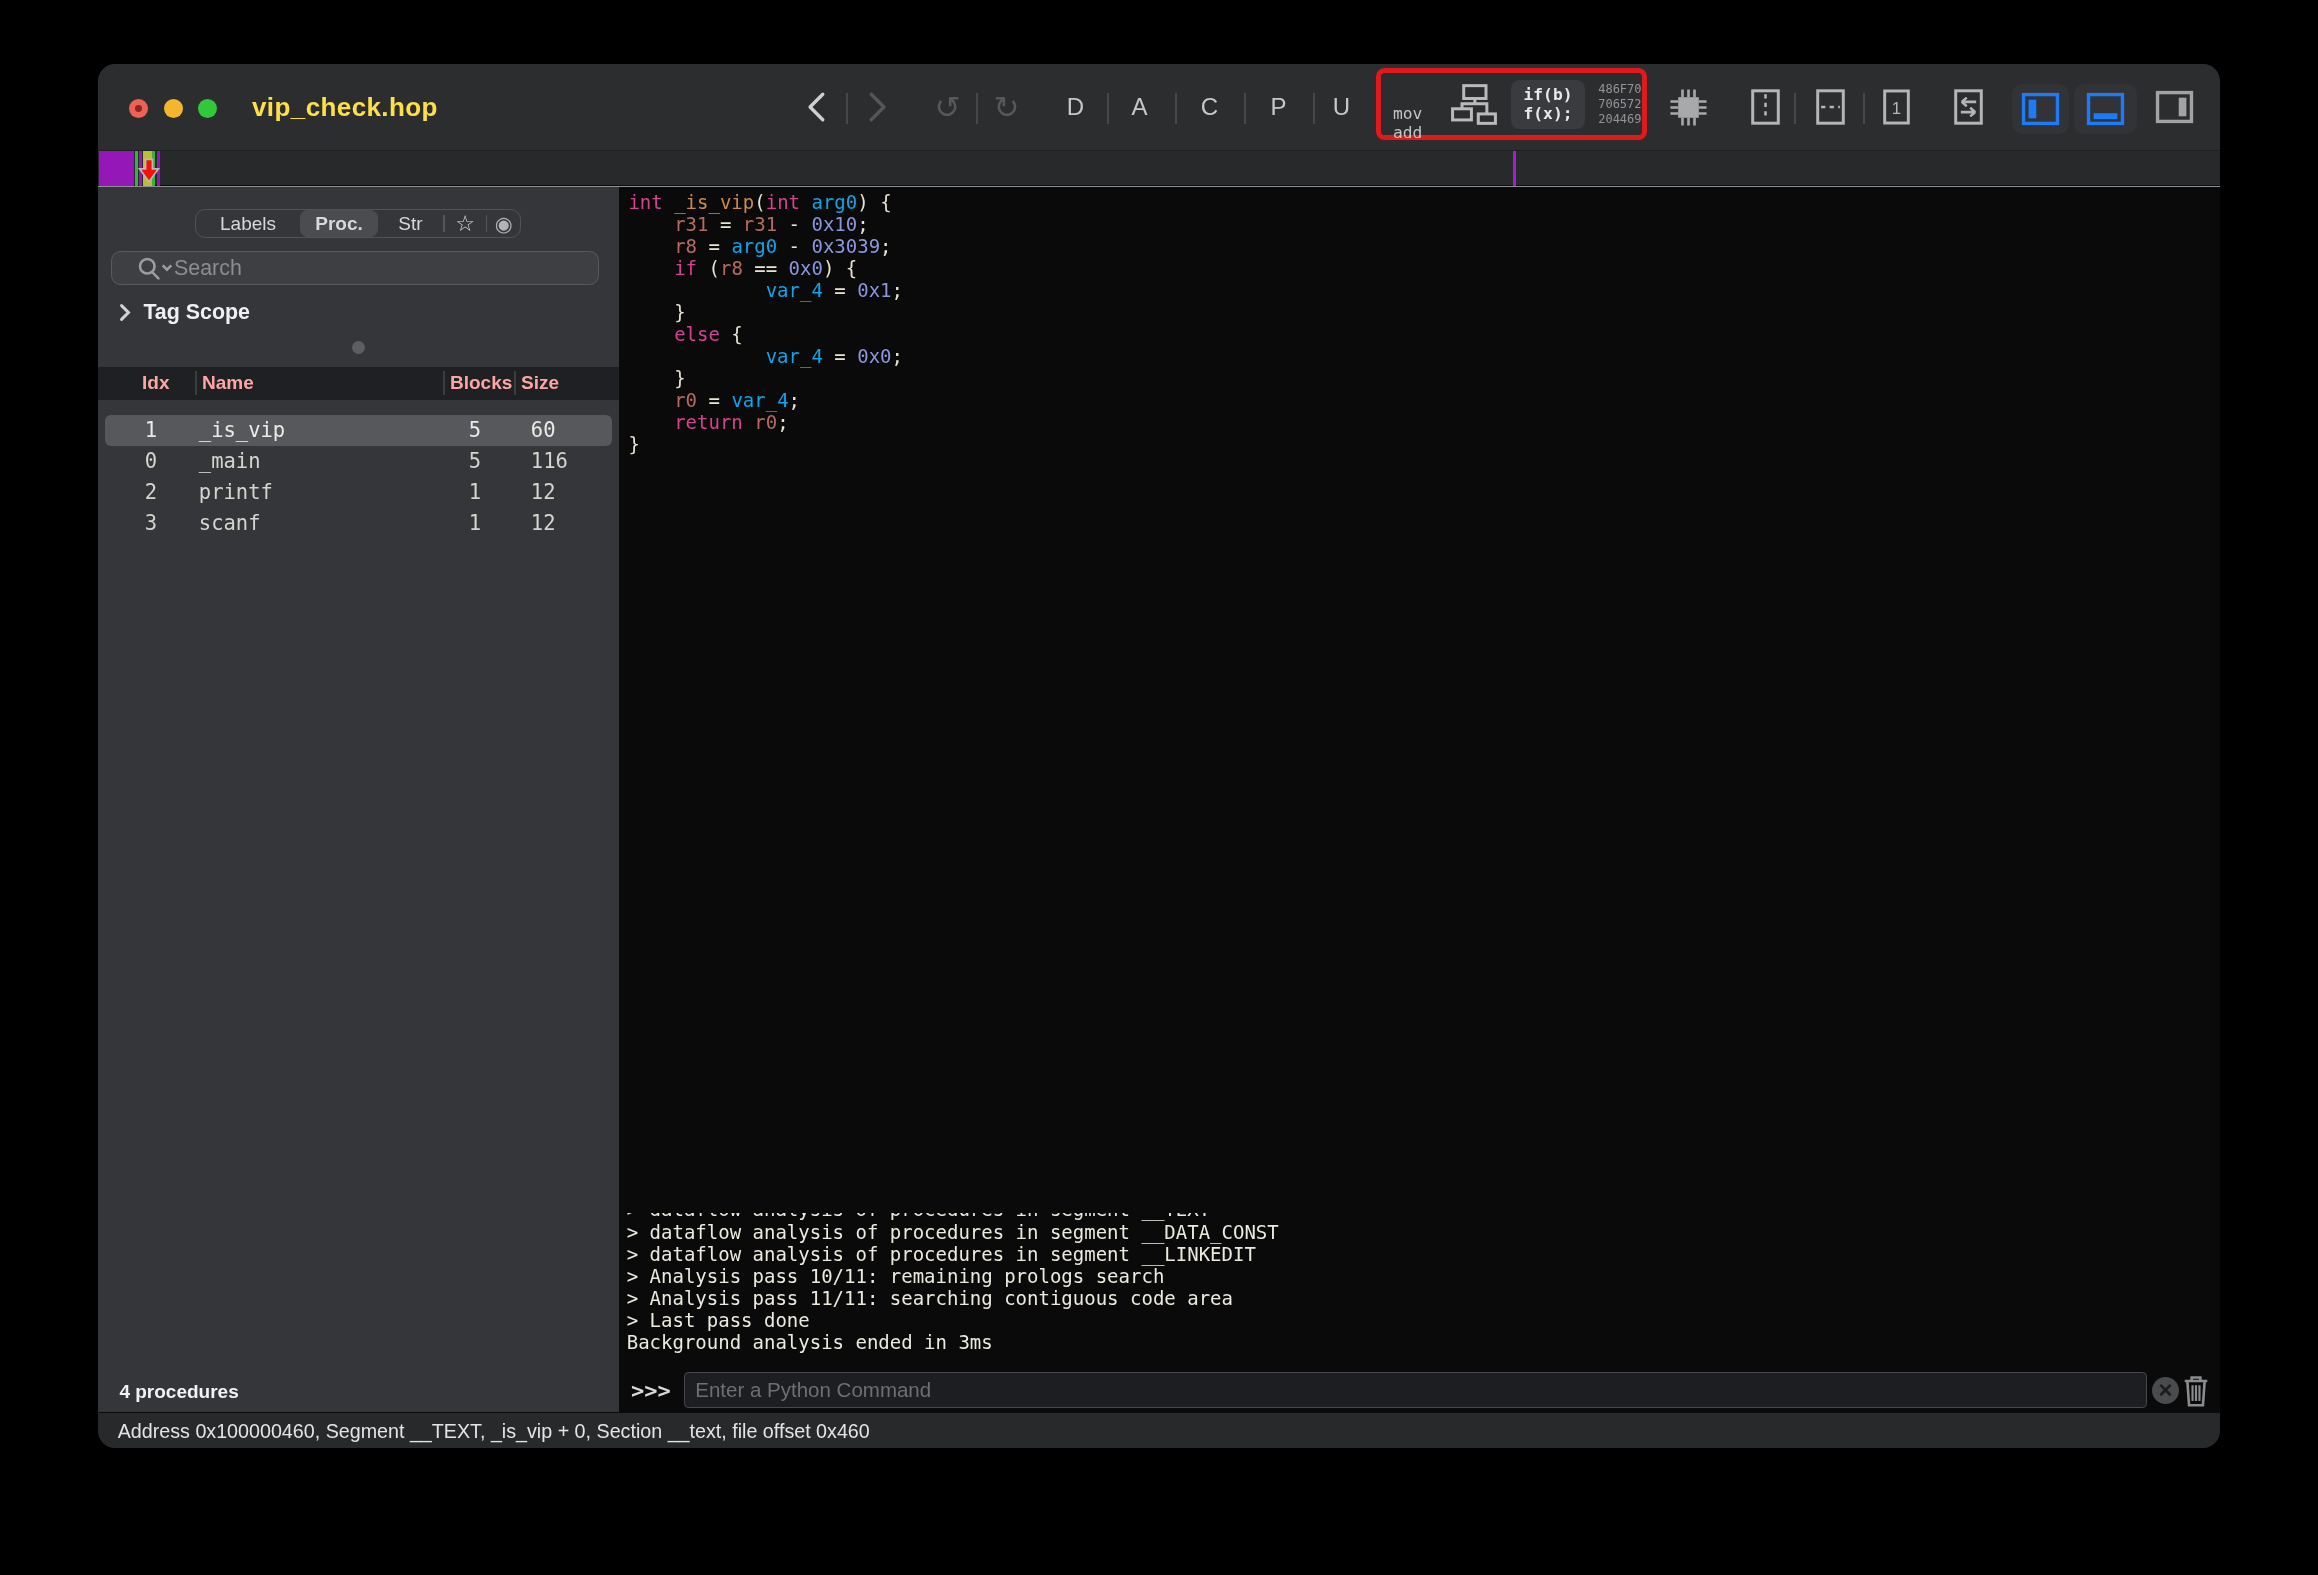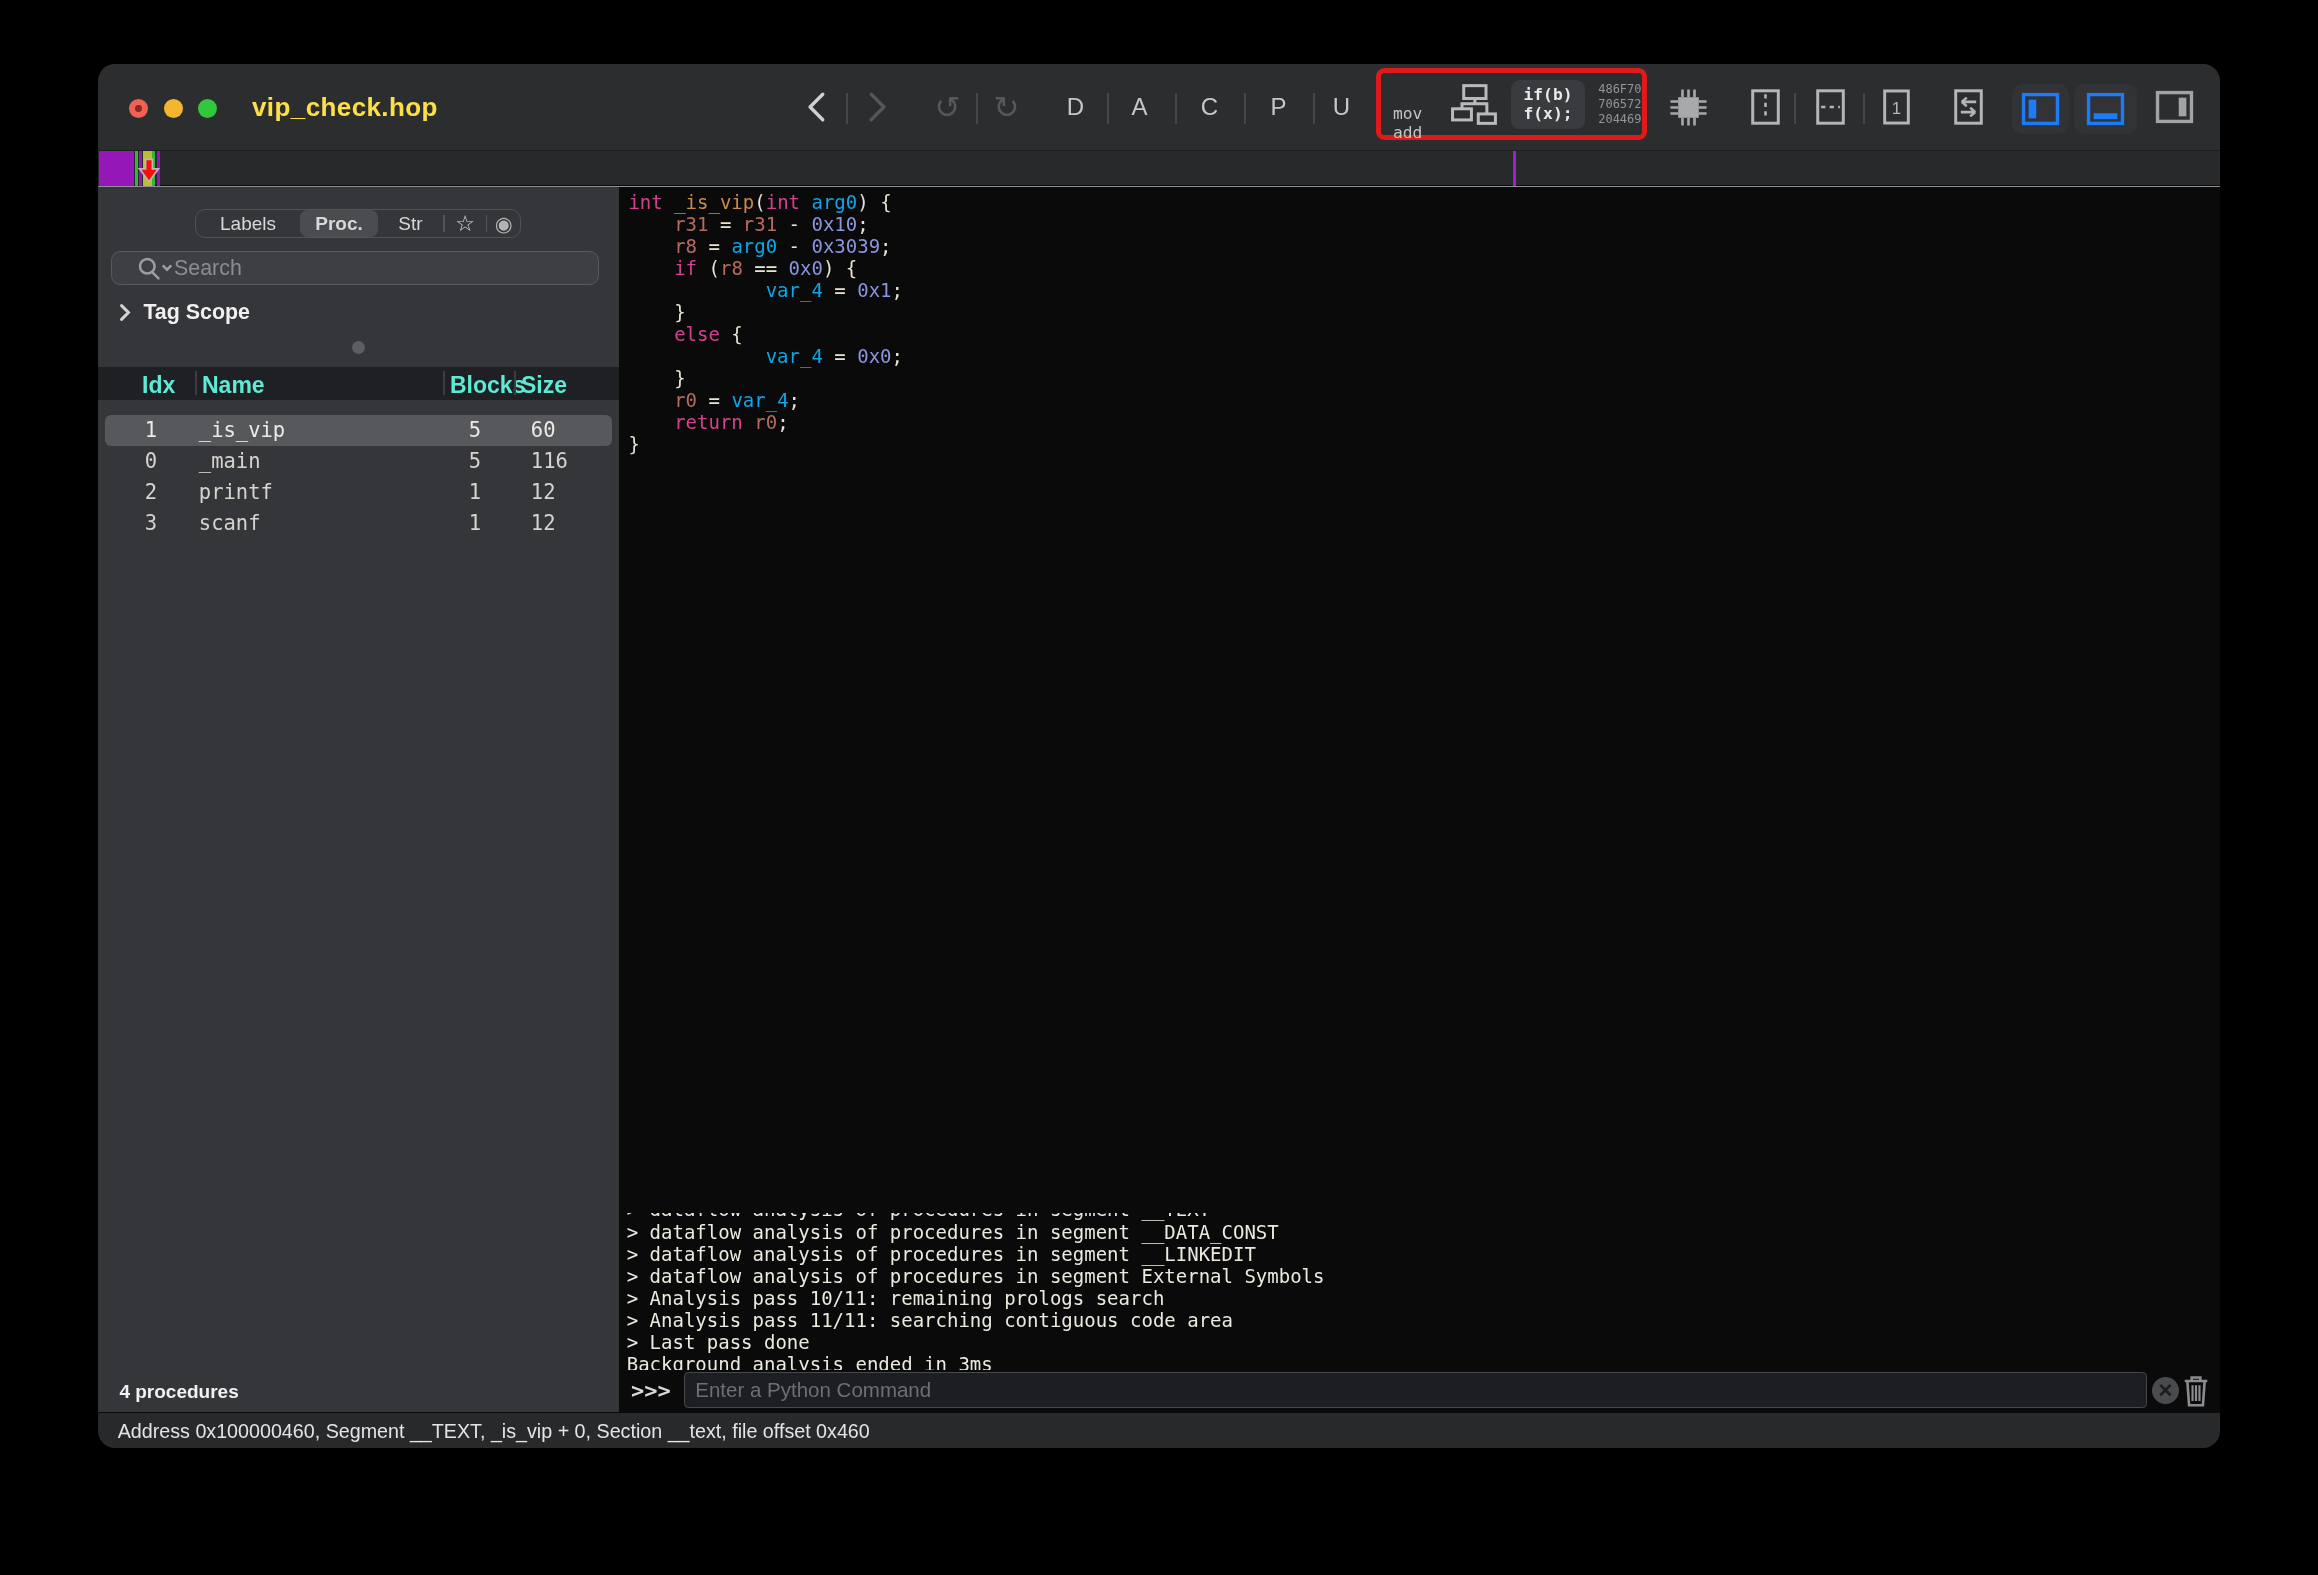--- a/index.html
+++ b/index.html
@@ -61,21 +61,21 @@
   #searchbox input { flex:1; background:transparent; border:none; outline:none; color:#d5d5d7;
                      font-size:21.4px; font-family:"Liberation Sans", sans-serif; }
   #searchbox input::placeholder { color:#8d8e91; }
 
   #tagscope { position:absolute; left:21.4px; top:113px; display:flex; align-items:center; gap:12px;
               color:#f0f0f2; font-size:21.4px; font-weight:bold; }
   #drag-dot { position:absolute; left:254px; top:154px; width:13px; height:13px; border-radius:50%;
               background:#5d5e61; }
 
   #tbl-header { position:absolute; left:0; top:180px; width:100%; height:33px; background:#1f2023;
-                color:#5eead4; font-size:23px; font-weight:bold; }
+                color:#fca5a5; font-size:19px; font-weight:bold; }
   #tbl-header span { position:absolute; top:5.1px; }
   .hd-sep { position:absolute; top:4.3px; width:1.7px; height:24px; background:#3c3d40; }
 
   #proc-rows { position:absolute; left:0; top:228px; width:100%; }
   .proc-row { position:relative; height:31px; margin:0 6.8px; border-radius:6px;
               font-family:"DejaVu Sans Mono", monospace; font-size:20.5px; color:#d6d4cf; }
   .proc-row.selected { background:#57585b; color:#eceae6; }
   .proc-row span { position:absolute; top:3.4px; }
   .c-idx { left:40px; } .c-name { left:94px; } .c-blocks { left:364px; } .c-size { left:426px; }
 
@@ -346,21 +346,20 @@
         <div class="code-line"><span class="tok-pn">}</span></div>
       </div>
 
     <div id="console">
       <div id="console-clip">
         <div>&gt; dataflow analysis of procedures in segment __TEXT</div>
       </div>
       <div id="console-lines">
           <div class="console-line">&gt; dataflow analysis of procedures in segment __DATA_CONST</div>
           <div class="console-line">&gt; dataflow analysis of procedures in segment __LINKEDIT</div>
-          <div class="console-line">&gt; dataflow analysis of procedures in segment External Symbols</div>
           <div class="console-line">&gt; Analysis pass 10/11: remaining prologs search</div>
           <div class="console-line">&gt; Analysis pass 11/11: searching contiguous code area</div>
           <div class="console-line">&gt; Last pass done</div>
           <div class="console-line">Background analysis ended in 3ms</div>
         </div>
     </div>
 
     <div id="promptrow">
       <div id="prompt-sym">&gt;&gt;&gt;</div>
       <input id="py-input" type="text" placeholder="Enter a Python Command" style="">

